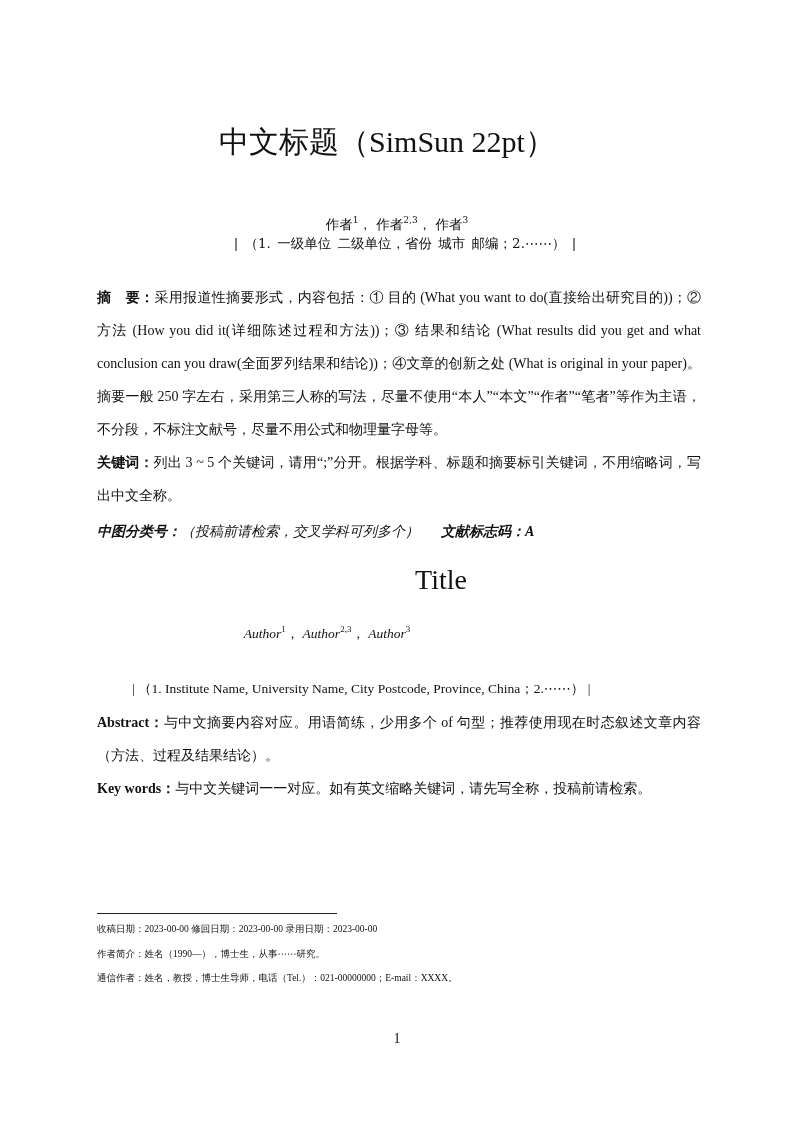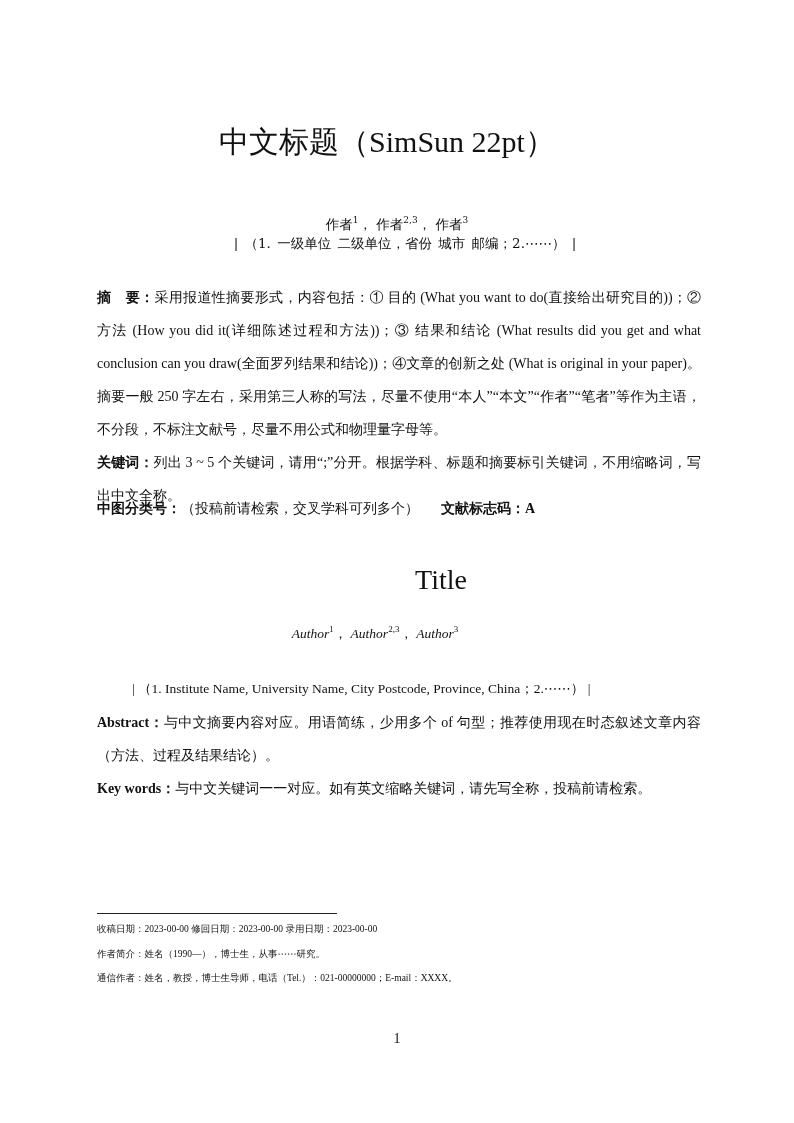--- a/index.html
+++ b/index.html
@@ -6,24 +6,24 @@
     body { width:794px; height:1123px; position:relative; overflow:hidden;
            font-family:"DejaVu Serif","Liberation Serif",serif; color:#111; }
     .abs { position:absolute; }
     .title-cn { left:0; width:774px; top:120px; text-align:center; font-size:30px; line-height:44px; font-family:"Liberation Serif","DejaVu Serif",serif; }
     .authors-cn { left:0; width:794px; top:181px; text-align:center; font-size:13.5px; line-height:20px;margin-top:33px; }
     .authors-cn sup, .authors-en sup { font-size:9px; vertical-align:6px; line-height:0; }
     .affil-cn { left:8px; width:794px; top:233px; text-align:center; font-size:13.5px; line-height:20px; word-spacing:2px; }
     .body-text { left:97px; width:604px; font-size:14px; line-height:33px; text-align:justify; font-family:"Liberation Serif","DejaVu Serif",serif; }
     .abstract-cn { top:281px; }
     .keywords-cn { top:446px; }
-    .clc-line { top:492px; }
+    .clc-line { top:515px;font-style:italic; }
     .bold { font-weight:bold; }
     .title-en { left:0; width:794px; top:560px; text-align:center; font-size:28px; line-height:40px; font-family:"Liberation Serif","DejaVu Serif",serif;margin-left:44px; }
-    .authors-en { left:0; width:654px; top:624px; text-align:center; font-size:13.5px; line-height:20px; font-family:"Liberation Serif","DejaVu Serif",serif;padding-left:48px; }
+    .authors-en { left:0; width:654px; top:624px; text-align:center; font-size:13.5px; line-height:20px; font-family:"Liberation Serif","DejaVu Serif",serif; }
     .authors-en i { font-style:italic; }
     .affil-en { left:132px; width:540px; top:679px; font-size:13.5px; line-height:20px; font-family:"Liberation Serif","DejaVu Serif",serif; white-space:nowrap; }
     .abstract-en { top:706px; }
     .keywords-en { top:772px; }
     .fn-rule { left:97px; top:913px; width:240px; height:0; border-top:1px solid #222; }
     .footnotes { left:97px; top:917px; width:620px; font-size:9.5px; line-height:24.5px; font-family:"Liberation Serif","DejaVu Serif",serif; }
     .page-num { left:0; width:794px; top:1030px; text-align:center; font-size:14px; line-height:18px; font-family:"Liberation Serif","DejaVu Serif",serif; }
   </style>
 </head>
 <body>

